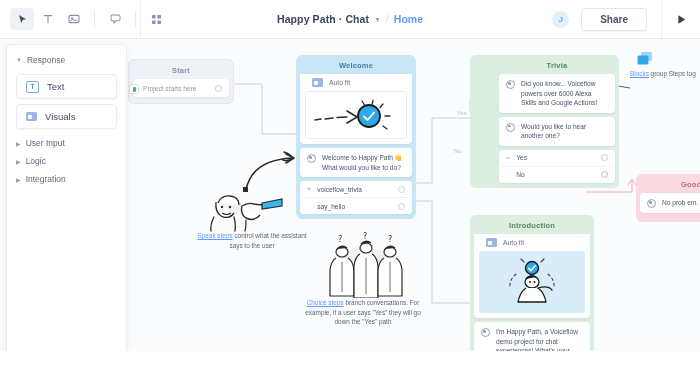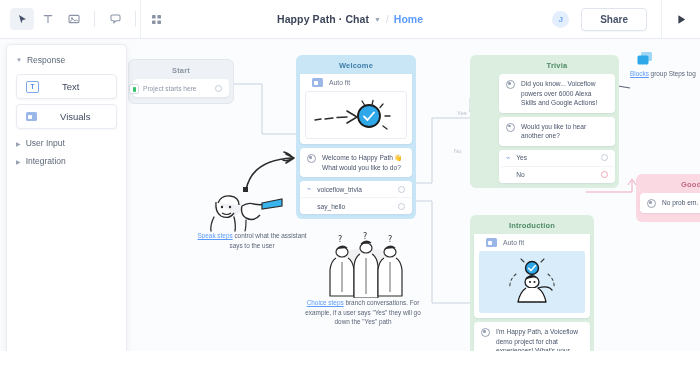--- a/index.html
+++ b/index.html
@@ -40,21 +40,21 @@
     border:1px solid #e9edf3;border-radius:5px;box-shadow:0 2px 7px rgba(40,60,100,.07);z-index:30;}
   .sbtabs{display:flex;align-items:center;height:22px;padding:3px 8px 0 8px;border-bottom:1px solid #eef1f5;position:relative;}
   .sbtab{font-size:7.5px;font-weight:700;letter-spacing:.7px;color:#9aa4b6;margin-right:12px;
     padding-bottom:4px;}
   .sbtab.act{color:#4e8ff6;border-bottom:1.5px solid #4e8ff6;}
   .lock{position:absolute;right:8px;top:5px;color:#b9c2d0;}
   .sbbody{padding:6px 7px;}
   .grp{display:flex;align-items:center;gap:5px;font-size:8.5px;color:#5d6879;padding:4px 2px;}
   .grp .tri{font-size:6px;color:#97a1b2;}
   .sitem{height:23px;border:1px solid #e8ecf2;border-radius:4px;background:#fff;display:flex;
-    align-items:center;gap:23px;padding:0 9px;margin:5px 2px;box-shadow:0 1px 2px rgba(40,60,100,.05);}
+    align-items:center;gap:8px;padding:0 9px;margin:5px 2px;box-shadow:0 1px 2px rgba(40,60,100,.05);}
   .sitem .ilabel{font-size:9.5px;color:#3f4a5e;}
   .ibox{width:11px;height:10px;border:1.2px solid #7fa8e8;border-radius:2px;display:flex;
     align-items:center;justify-content:center;font-size:6.5px;color:#5b8fe0;font-weight:700;}
   .ibox2{width:11px;height:9px;border-radius:1.5px;background:#9bb7e8;position:relative;}
   .ibox2:after{content:"";position:absolute;left:1.5px;top:3px;width:4px;height:4px;background:#fff;border-radius:1px;}
 
   
   .canvas{position:absolute;left:0;top:38px;width:700px;height:349px;background:#fbfcfd;}
   svg.wires{position:absolute;left:0;top:0;width:700px;height:349px;overflow:visible;}
 
@@ -389,18 +389,22 @@
       <div class="sitem">
         <span class="ibox2"></span>
         <span class="ilabel">Visuals</span>
       </div>
       <div class="grp">
         <span class="tri">▶</span>
         <span>User Input</span>
       </div>
       <div class="grp">
         <span class="tri">▶</span>
+        <span>Logic</span>
+      </div>
+      <div class="grp">
+        <span class="tri">▶</span>
         <span>Integration</span>
       </div>
     </div>
   </div>
 
 </div>
 
 </body></html>

